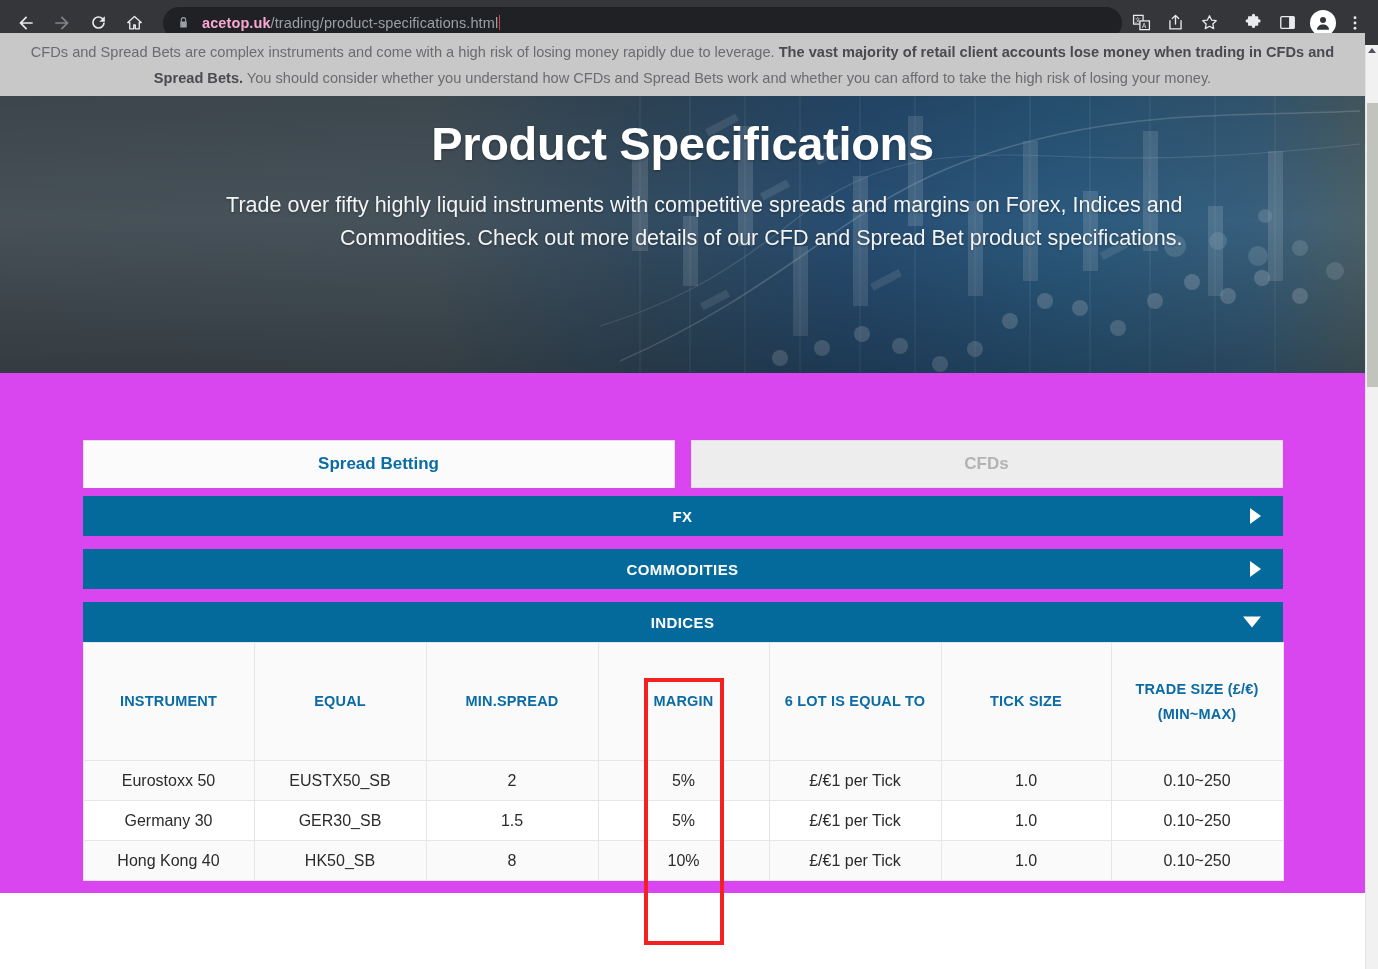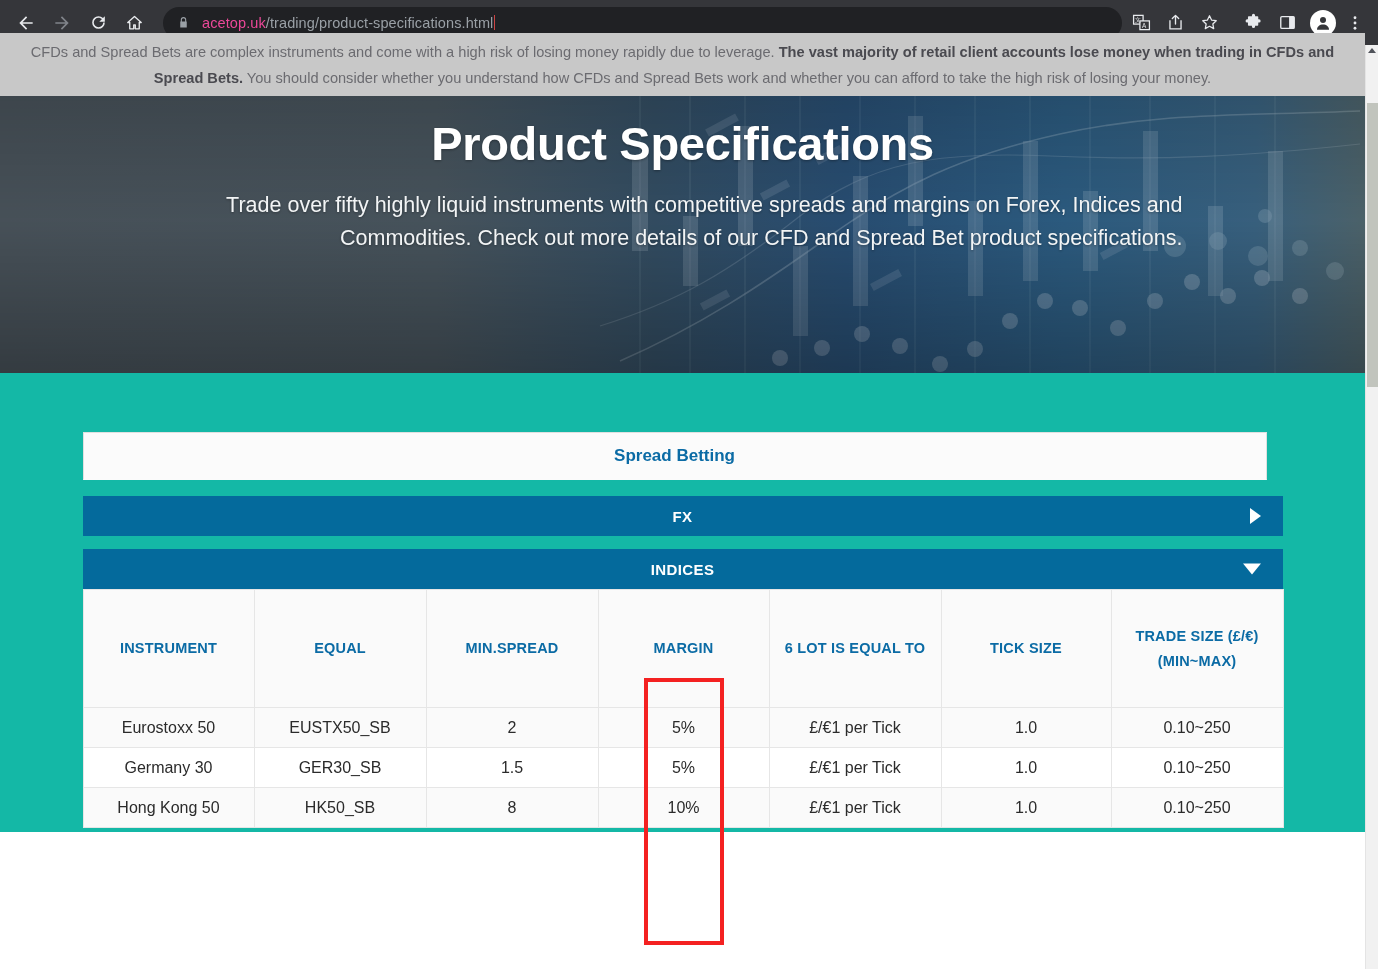--- a/index.html
+++ b/index.html
@@ -39,21 +39,21 @@
     padding: 0 14px 0 14px;
     max-width: 1070px;
   }
   #site-info-icon { flex: 0 0 auto; margin-right: 12px; display:flex; }
   #url-text {
     font-size: 14.5px;
     color: #9aa0a6;
     white-space: nowrap; overflow: hidden;
     letter-spacing: .1px;
   }
-  #url-text .host { color: #ec4899; }
+  #url-text .host { color: #f9a8d4; font-weight: bold; }
   #url-caret {
     display:inline-block; width:1px; height:15px;
     background:#c44; vertical-align:-2px; margin-left:1px;
   }
 
   #chrome-actions {
     display: flex; align-items: center;
     margin-left: auto; padding-right: 8px;
   }
   .chrome-icon {
@@ -115,22 +115,22 @@
     width: 1000px;
     color: #f2f4f5;
     font-size: 21.5px;
     line-height: 33px;
     text-shadow: 0 1px 3px rgba(0,0,0,.35);
     text-align: right;
   }
 
   
   #main {
-    padding: 4px;
-    background: #14b8a6;
+    padding: 12px;
+    background: #d946ef;
   }
   #content-wrap {
     width: 1200px;
     margin: 0 auto;
     padding-top: 55px;
   }
 
   
   #tab-bar { display: flex; }
   .tab {
@@ -158,21 +158,21 @@
     margin-top: 13px;
     height: 40px;
     background: #046a9c;
     color: #ffffff;
     font-size: 15px;
     font-weight: bold;
     letter-spacing: .4px;
     display: flex; align-items: center; justify-content: center;
     position: relative;
   }
-  #acc-fx { margin-top: 16px; }
+  #acc-fx { margin-top: 8px; }
   .acc-arrow {
     position: absolute;
     right: 22px;
     top: 50%; transform: translateY(-50%);
     width: 0; height: 0;
   }
   .acc-arrow.collapsed {
     border-top: 8px solid transparent;
     border-bottom: 8px solid transparent;
     border-left: 11px solid #ffffff;
@@ -447,27 +447,34 @@
     </div>
   </div>
 
   <div id="main">
     <div id="content-wrap">
 
       <div id="tab-bar">
         <div class="tab active" id="tab-spread-betting">
           <span>Spread Betting</span>
         </div>
+        <div class="tab inactive" id="tab-cfds">
+          <span>CFDs</span>
+        </div>
       </div>
 
       <div class="acc-header" id="acc-fx">
         <span>FX</span>
         <span class="acc-arrow collapsed"></span>
       </div>
 
+      <div class="acc-header" id="acc-commodities">
+        <span>COMMODITIES</span>
+        <span class="acc-arrow collapsed"></span>
+      </div>
 
       <div class="acc-header" id="acc-indices">
         <span>INDICES</span>
         <span class="acc-arrow expanded"></span>
       </div>
 
       <table id="spec-table">
         <colgroup>
           <col style="width:171px">
             <col style="width:172px">
@@ -504,21 +511,21 @@
             <tr class="even">
               <td>Germany 30</td>
               <td>GER30_SB</td>
               <td>1.5</td>
               <td>5%</td>
               <td>£/€1 per Tick</td>
               <td>1.0</td>
               <td>0.10~250</td>
             </tr>
             <tr class="odd">
-              <td>Hong Kong 50</td>
+              <td>Hong Kong 40</td>
               <td>HK50_SB</td>
               <td>8</td>
               <td>10%</td>
               <td>£/€1 per Tick</td>
               <td>1.0</td>
               <td>0.10~250</td>
             </tr>
           </tbody>
       </table>
 

